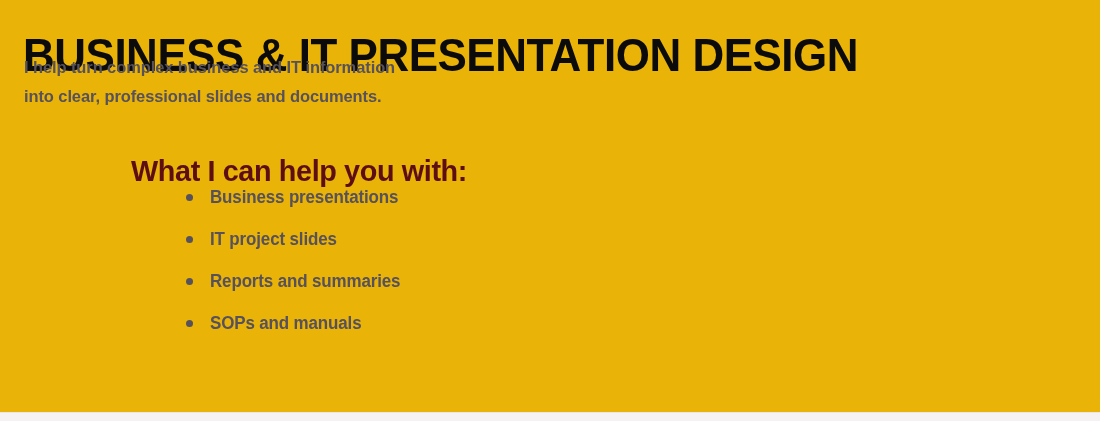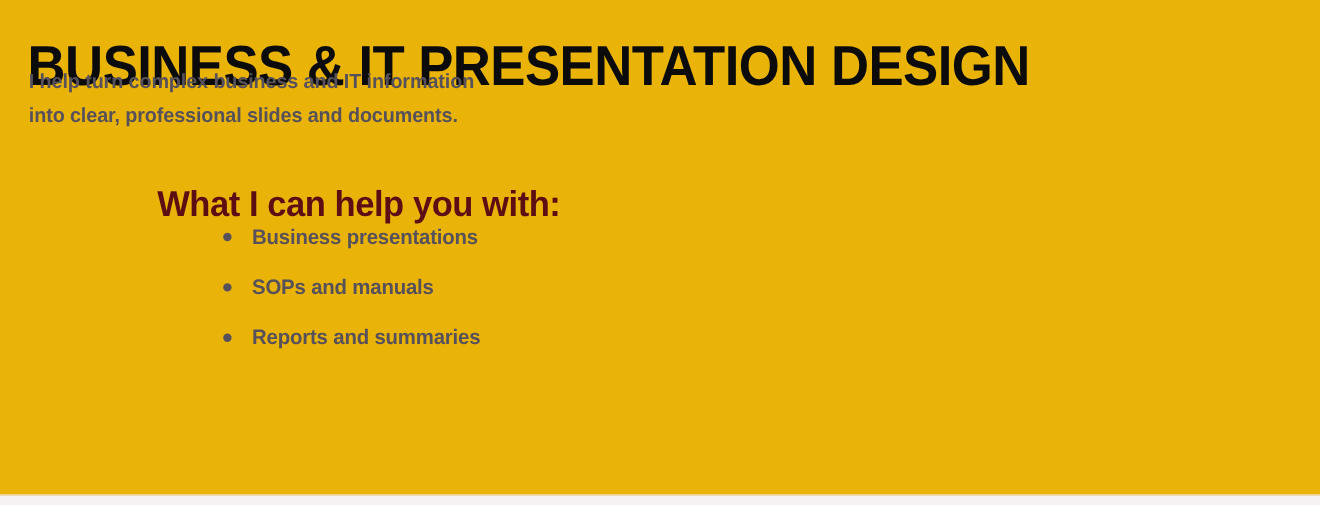--- a/index.html
+++ b/index.html
@@ -140,24 +140,28 @@
 
   <h2 class="section-heading">What I can help you with:</h2>
 
   <ul class="help-list">
     <li class="help-item">
       <span class="bullet-dot"></span>
       <span class="help-label">Business presentations</span>
     </li>
     <li class="help-item">
       <span class="bullet-dot"></span>
-      <span class="help-label">SOPs and manuals</span>
+      <span class="help-label">IT project slides</span>
     </li>
     <li class="help-item">
       <span class="bullet-dot"></span>
       <span class="help-label">Reports and summaries</span>
+    </li>
+    <li class="help-item">
+      <span class="bullet-dot"></span>
+      <span class="help-label">SOPs and manuals</span>
     </li>
   </ul>
 
   <div class="bottom-strip"></div>
   <div class="bottom-divider"></div>
 
 </div>
 
 </body></html>

